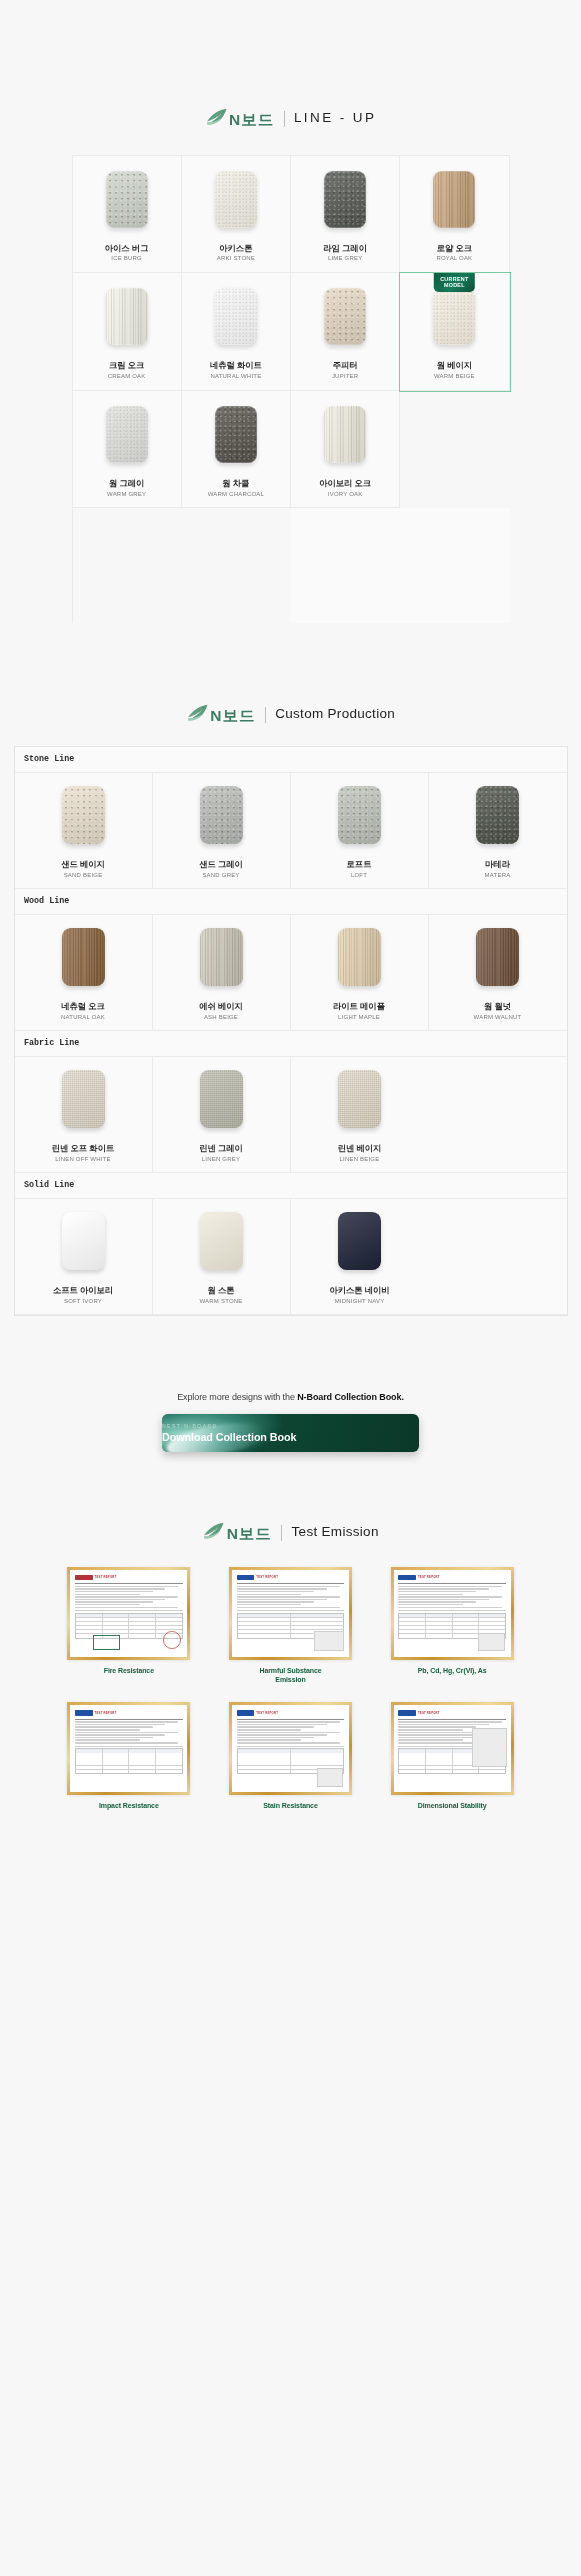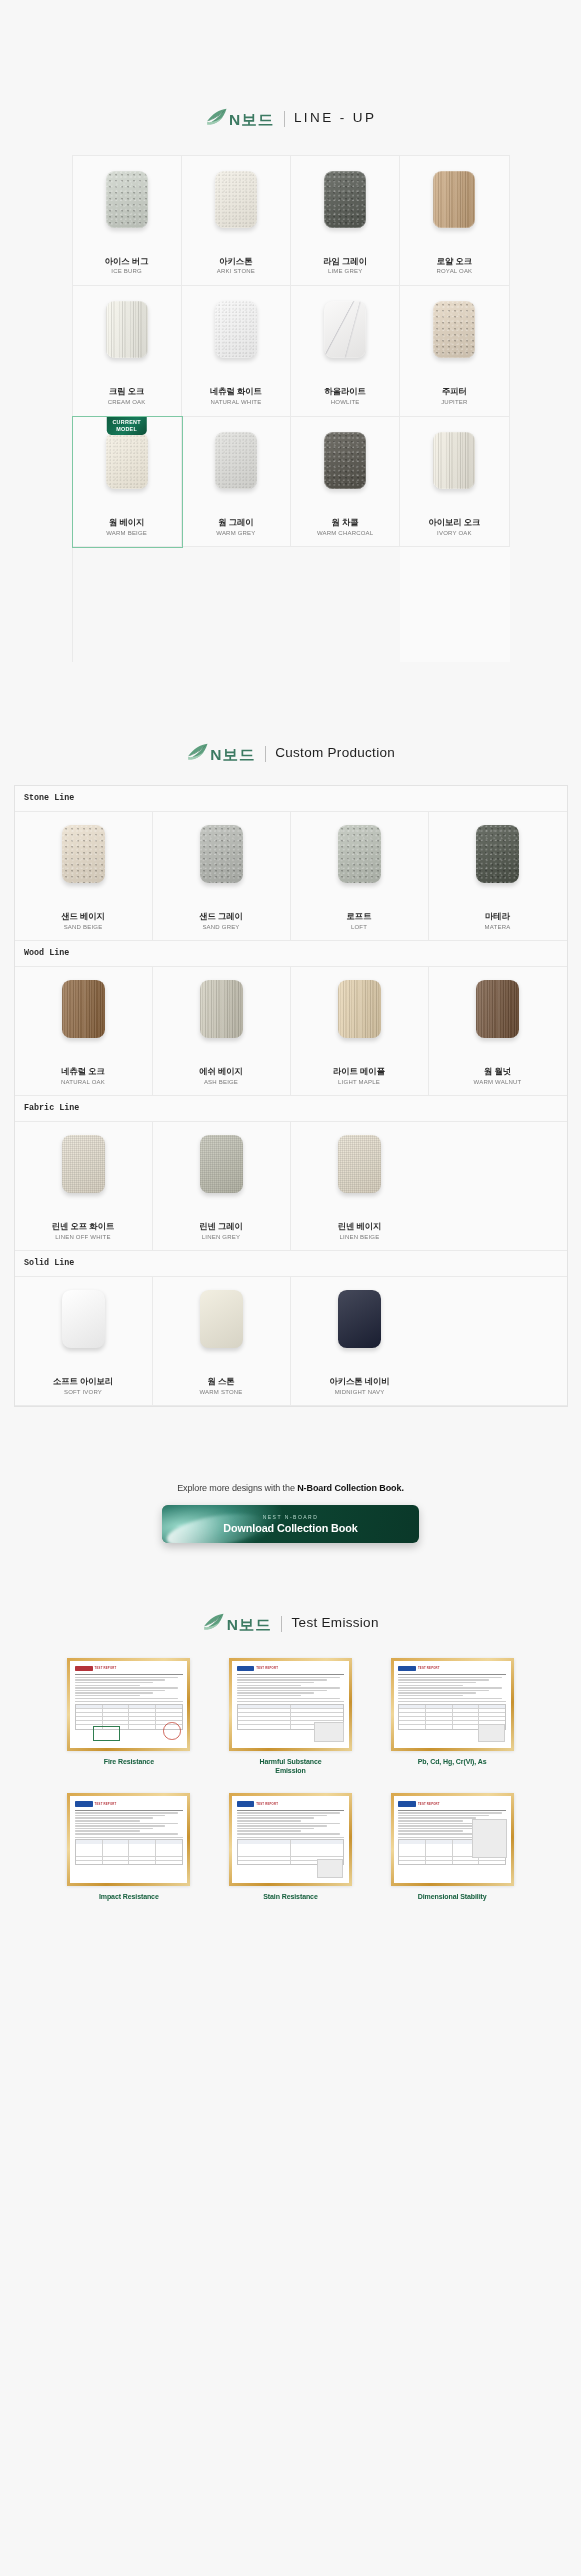--- a/index.html
+++ b/index.html
@@ -81,21 +81,21 @@
     box-shadow: 0 2.7px 4.7px rgba(0,0,0,0.13);
     overflow: hidden;
   }
   .swatch::after{
     content:"";
     position:absolute; inset:0;
     border-radius:8.8px;
     box-shadow: inset 0 0 0 0.7px rgba(255,255,255,.25);
   }
   .name-ko {
-    margin-top: 28px;
+    margin-top: 15px;
     font-size: 8.4px;
     font-weight: 700;
     color: #2b2b2b;
     letter-spacing: -0.1px;
     text-align: center;
     line-height: 1.2;
   }
   .name-en {
     margin-top: 2.7px;
     font-size: 6px;
@@ -168,21 +168,21 @@
   .cbtn {
     margin: 12px auto 0;
     width: 257px;
     height: 38px;
     border-radius: 6px;
     background: linear-gradient(100deg, #0b3d2c 0%, #0d4633 40%, #0a3829 100%);
     position: relative;
     overflow: hidden;
     display: flex;
     flex-direction: column;
-    align-items: center;
+    align-items: flex-start;
     justify-content: center;
     box-shadow: 0 3.4px 8px rgba(0,0,0,0.22);
     cursor: pointer;
   }
   .cbtn .wave {
     position: absolute;
     left: -6.8px; top: -9.5px;
     width: 128px; height: 61px;
     background: radial-gradient(ellipse at 20% 40%, rgba(160,225,210,.95) 0%, rgba(90,190,175,.55) 38%, rgba(20,90,75,0) 72%);
     filter: blur(0.7px);
@@ -313,25 +313,20 @@
           <div class="swatch" style="background-color:#f7f6ec;background-image:repeating-linear-gradient(90deg,rgba(0,0,0,.11) 0 0.7px,rgba(255,255,255,.10) 0.7px 2px,rgba(0,0,0,.05) 2px 3.4px,rgba(255,255,255,.06) 3.4px 5.4px),linear-gradient(100deg,rgba(255,255,255,.22),rgba(0,0,0,.14));"></div>
           <div class="name-ko">크림 오크</div>
           <div class="name-en">CREAM OAK</div>
         </div>
         <div class="cell">
           <div class="swatch" style="background-color:#f6f6f6;background-image:radial-gradient(circle at 30% 30%,rgba(0,0,0,.10) 0 0.6px,transparent 0.9px),radial-gradient(circle at 70% 70%,rgba(0,0,0,.07) 0 0.6px,transparent 0.9px),linear-gradient(145deg,rgba(255,255,255,.30),rgba(0,0,0,.07));background-size:3.4px 3.4px,5.4px 5.4px,100% 100%;"></div>
           <div class="name-ko">네츄럴 화이트</div>
           <div class="name-en">NATURAL WHITE</div>
         </div>
         <div class="cell">
-          <div class="swatch" style="background-color:#f4f3f2;background-image:linear-gradient(118deg,transparent 40%,rgba(150,150,160,.42) 41%,transparent 43%),linear-gradient(105deg,transparent 62%,rgba(170,170,178,.32) 63%,transparent 66%),linear-gradient(150deg,rgba(255,255,255,.5),rgba(0,0,0,.07));"></div>
-          <div class="name-ko">하울라이트</div>
-          <div class="name-en">HOWLITE</div>
-        </div>
-        <div class="cell">
           <div class="swatch" style="background-color:#e4d6c2;background-image:radial-gradient(circle at 22% 28%,rgba(255,255,255,.30) 0 0.7px,transparent 1.1px),radial-gradient(circle at 68% 62%,rgba(0,0,0,.22) 0 0.7px,transparent 1.1px),radial-gradient(circle at 45% 80%,rgba(255,255,255,.22) 0 0.7px,transparent 1.1px),linear-gradient(160deg,rgba(255,255,255,.16),rgba(0,0,0,.12));background-size:4.7px 4.7px,6px 6px,7.4px 7.4px,100% 100%;"></div>
           <div class="name-ko">주피터</div>
           <div class="name-en">JUPITER</div>
         </div>
         <div class="cell current">
           <div class="badge-current">CURRENT
 MODEL</div>
           <div class="swatch" style="background-color:#f2ecdd;background-image:radial-gradient(circle at 30% 30%,rgba(0,0,0,.10) 0 0.6px,transparent 0.9px),radial-gradient(circle at 70% 70%,rgba(0,0,0,.07) 0 0.6px,transparent 0.9px),linear-gradient(145deg,rgba(255,255,255,.30),rgba(0,0,0,.07));background-size:3.4px 3.4px,5.4px 5.4px,100% 100%;"></div>
           <div class="name-ko">웜 베이지</div>
           <div class="name-en">WARM BEIGE</div>

